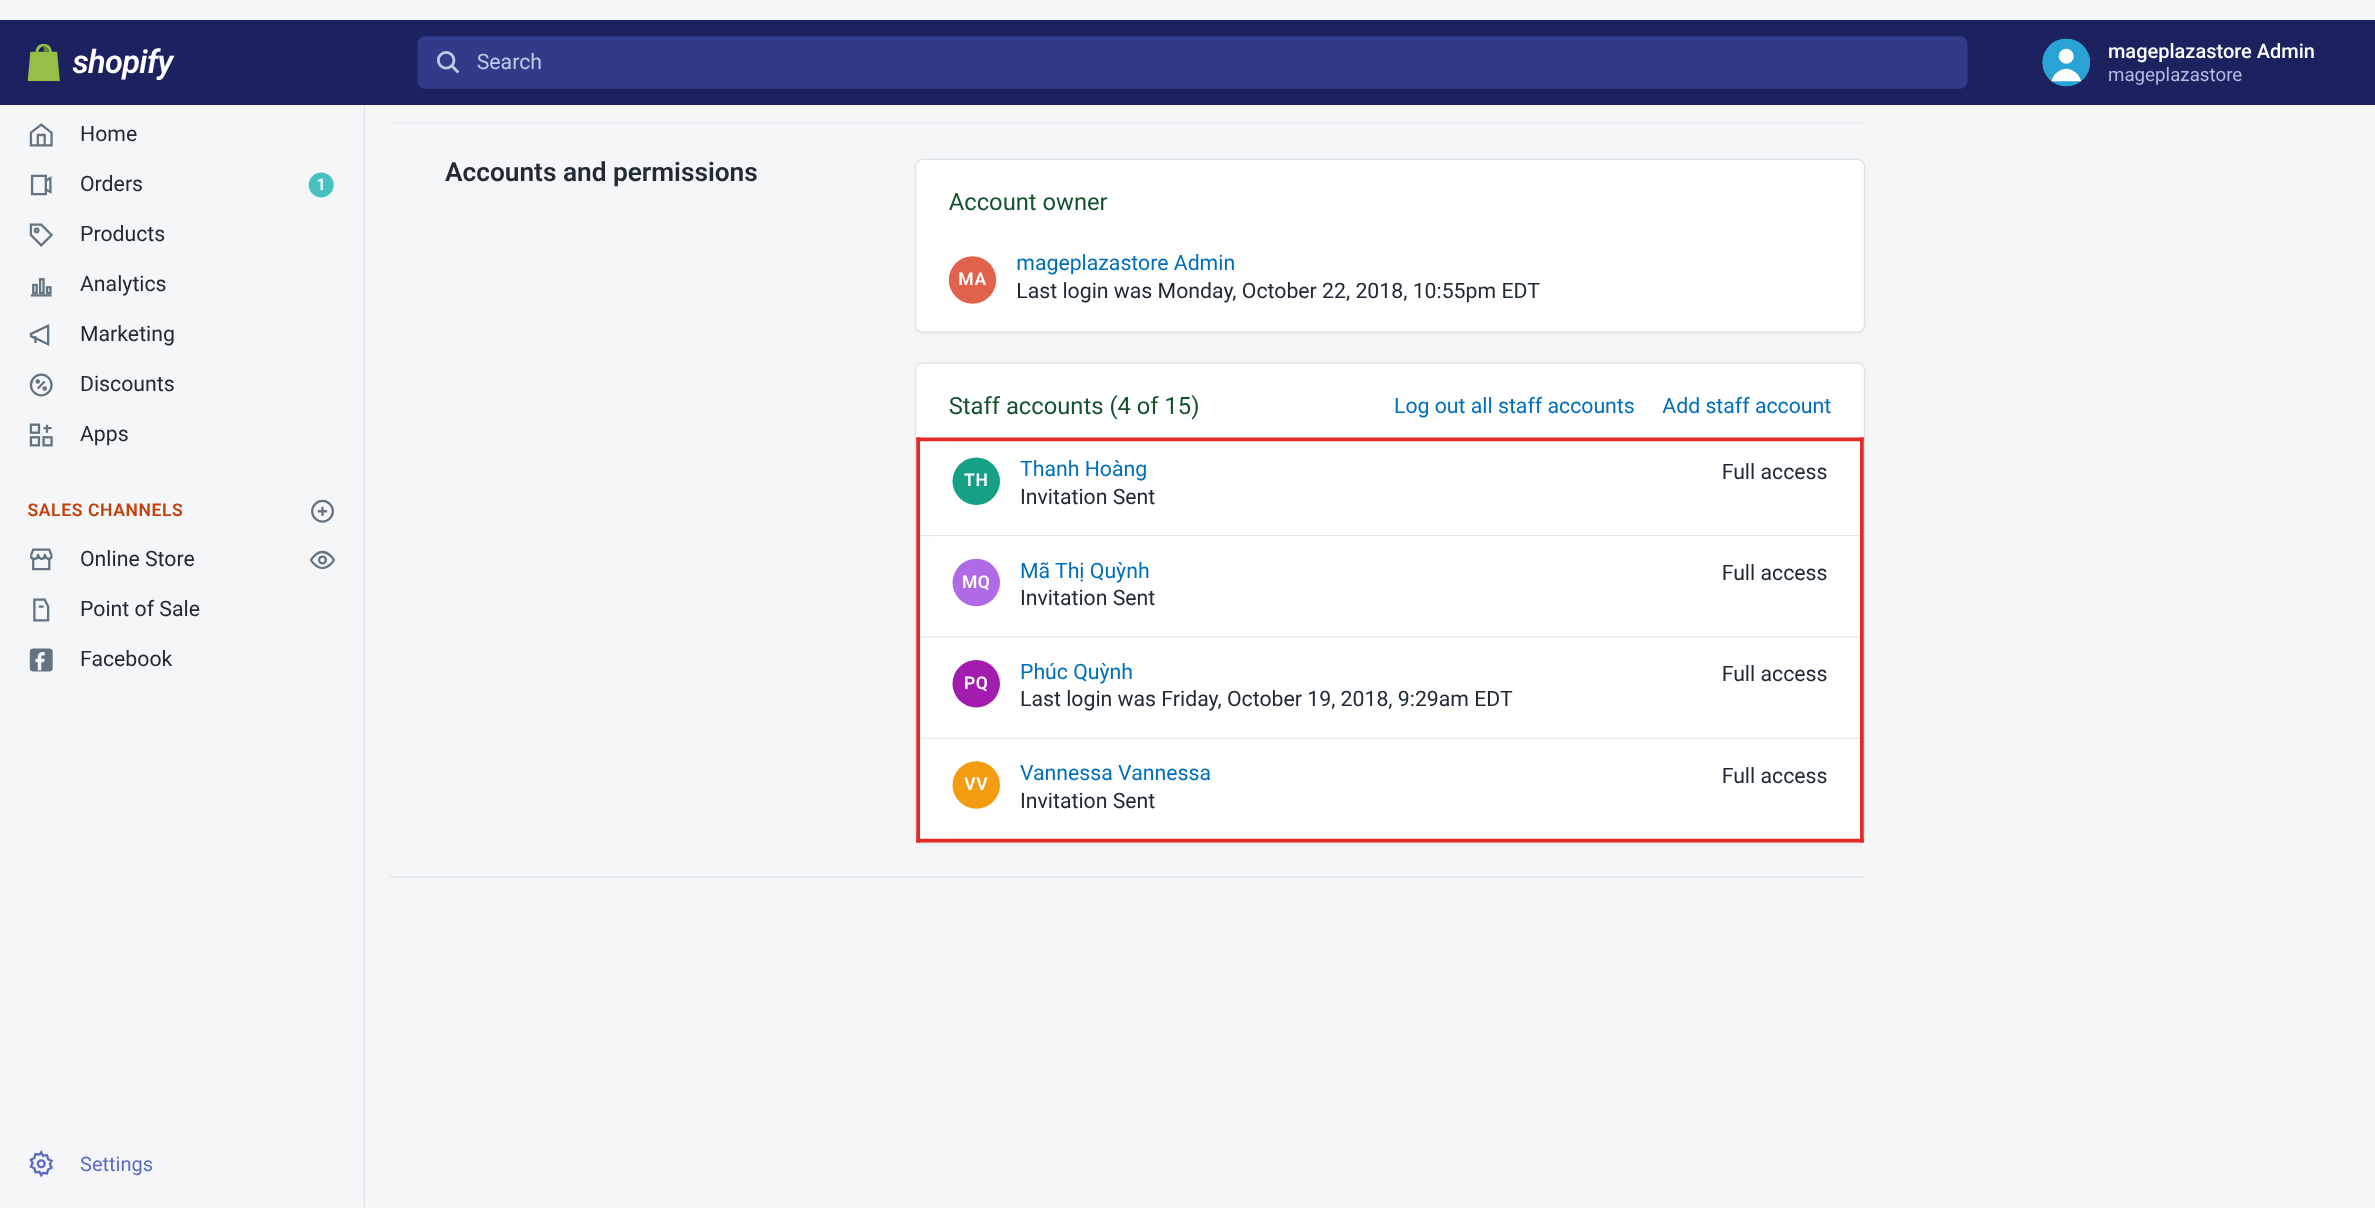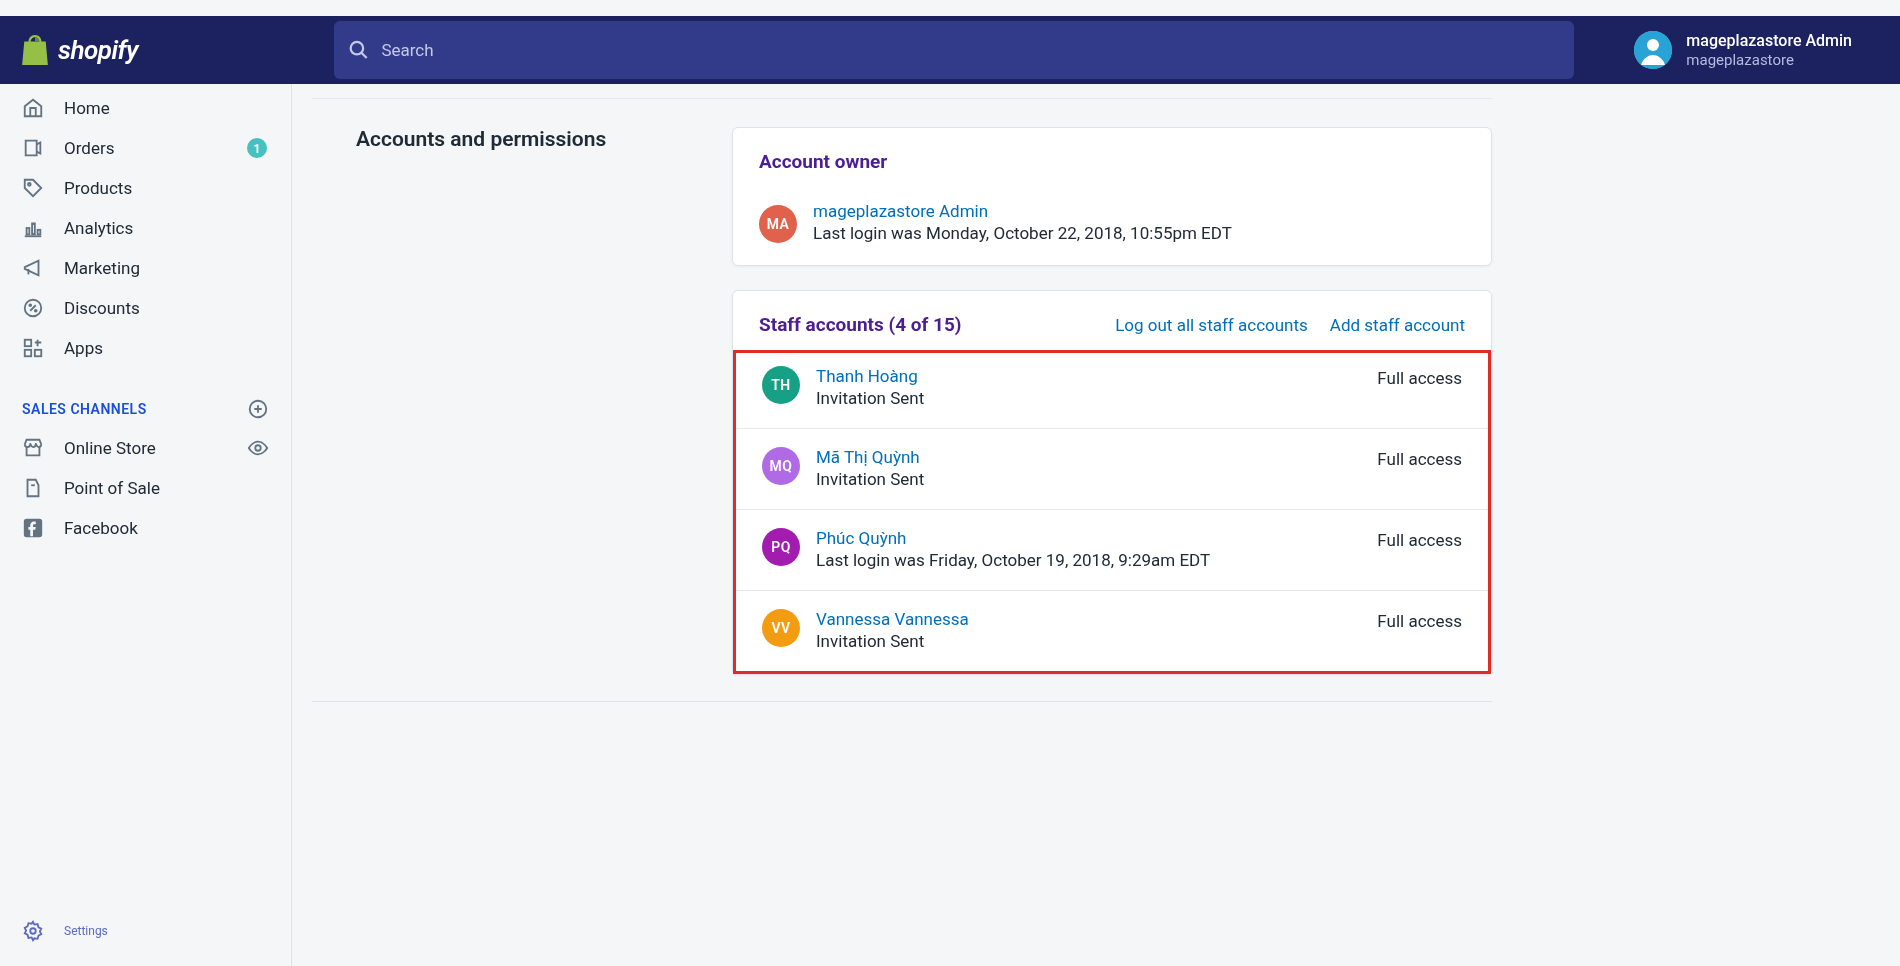--- a/index.html
+++ b/index.html
@@ -3,55 +3,55 @@
 <meta charset="utf-8">
 <style>
 * { margin: 0; padding: 0; box-sizing: border-box; font-family: -apple-system, BlinkMacSystemFont, "Segoe UI", Roboto, Helvetica, Arial, sans-serif; }
 body { background: #f4f6f8; color: #212b36; }
 
 
 .topbar { position: fixed; top: 16px; left: 0; right: 0; height: 68px; background: #1c2260; display: flex; align-items: center; z-index: 100; }
 .topbar-logo { width: 292px; display: flex; align-items: center; padding-left: 22px; gap: 10px; }
 .topbar-logo-text { color: #fff; font-size: 26px; font-weight: 600; font-style: italic; letter-spacing: -0.5px; }
 .topbar-search { flex: 1; padding: 0 42px; }
-.topbar-search-inner { background: #323b8a; border-radius: 6px; height: 58px; display: flex; align-items: center; padding: 0 14px; gap: 12px; }
+.topbar-search-inner { background: #323b8a; border-radius: 6px; height: 42px; display: flex; align-items: center; padding: 0 14px; gap: 12px; }
 .topbar-search-inner input { background: transparent; border: none; outline: none; color: #c4c9e8; font-size: 17px; width: 100%; }
 .topbar-search-inner input::placeholder { color: #c4c9e8; }
 .topbar-user { display: flex; align-items: center; gap: 14px; padding-right: 48px; padding-left: 18px; }
 .topbar-avatar { width: 38px; height: 38px; border-radius: 50%; background: #47c1bf; display: flex; align-items: center; justify-content: center; }
 .topbar-user-info { display: flex; flex-direction: column; }
 .topbar-user-name { color: #fff; font-size: 16px; font-weight: 500; line-height: 1.3; }
 .topbar-user-sub { color: #b4bae0; font-size: 15px; line-height: 1.2; }
 
 
 .sidebar { position: fixed; top: 68px; left: 0; bottom: 0; width: 292px; background: #f4f6f8; border-right: 1px solid #dfe3e8; display: flex; flex-direction: column; }
 .sidebar-nav { padding-top: 20px; flex: 1; overflow-y: auto; }
 .sidebar-item { display: flex; align-items: center; padding: 9px 22px; gap: 20px; cursor: pointer; color: #212b36; font-size: 17px; }
 .sidebar-item-icon { width: 22px; height: 22px; flex-shrink: 0; color: #637381; display: flex; align-items: center; justify-content: center; }
 .sidebar-item-label { flex: 1; }
 .sidebar-badge { background: #47c1bf; color: #fff; border-radius: 50%; min-width: 20px; height: 20px; font-size: 13px; font-weight: 600; display: inline-flex; align-items: center; justify-content: center; padding: 0 4px; margin-right: 2px; }
-.sidebar-section-header { padding: 30px 22px 8px; display: flex; align-items: center; justify-content: space-between; color: #1d4ed8; font-size: 14px; font-weight: 600; letter-spacing: 0.5px; }
+.sidebar-section-header { padding: 30px 22px 8px; display: flex; align-items: center; justify-content: space-between; color: #c2410c; font-size: 14px; font-weight: 600; letter-spacing: 0.5px; }
 .sidebar-section-add { width: 22px; height: 22px; color: #637381; cursor: pointer; }
 .sidebar-item-trailing { width: 22px; height: 22px; color: #637381; }
 .sidebar-footer { padding: 18px 22px 24px; }
-.sidebar-footer-item { display: flex; align-items: center; gap: 20px; color: #5c6ac4; font-size: 12px; cursor: pointer; }
+.sidebar-footer-item { display: flex; align-items: center; gap: 20px; color: #5c6ac4; font-size: 16px; cursor: pointer; }
 .sidebar-footer-icon { width: 22px; height: 22px; color: #5c6ac4; }
 
 
 .main { margin-left: 292px; margin-top: 68px; padding: 30px 20px 40px 20px; min-height: calc(100vh - 68px); }
 .top-divider { border-top: 1px solid #e6e9ec; margin-bottom: 28px; }
 .page { max-width: 1180px; }
 .row { display: flex; gap: 40px; }
 .row-left { flex: 0 0 380px; padding-left: 44px; }
 .row-right { flex: 1; }
 .section-title { font-size: 21px; font-weight: 600; color: #212b36; }
 
 .card { background: #fff; border: 1px solid #dfe3e8; border-radius: 6px; box-shadow: 0 1px 3px rgba(0,0,0,0.05); }
 .card-header { padding: 22px 26px 14px; display: flex; justify-content: space-between; align-items: center; }
-.card-header-title { font-size: 19px; font-weight: 700; color: #4c1d95; text-align: center; }
+.card-header-title { font-size: 19px; font-weight: 400; color: #14532d; text-align: center; }
 .card-header-actions { display: flex; gap: 22px; }
 .link { color: #006fbb; font-size: 17px; cursor: pointer; }
 .card-item { padding: 14px 26px 22px; display: flex; align-items: flex-end; gap: 16px; }
 .avatar-circle { width: 38px; height: 38px; border-radius: 50%; color: #fff; font-size: 14px; font-weight: 600; display: flex; align-items: center; justify-content: center; flex-shrink: 0; letter-spacing: 0.5px; }
 .item-body { flex: 1; }
 .item-name { color: #006fbb; font-size: 17px; margin-bottom: 2px; cursor: pointer; }
 .item-sub { color: #212b36; font-size: 17px; }
 .item-access { color: #212b36; font-size: 17px; white-space: nowrap; padding-top: 2px; }
 
 .staff-card { margin-top: 24px; }

